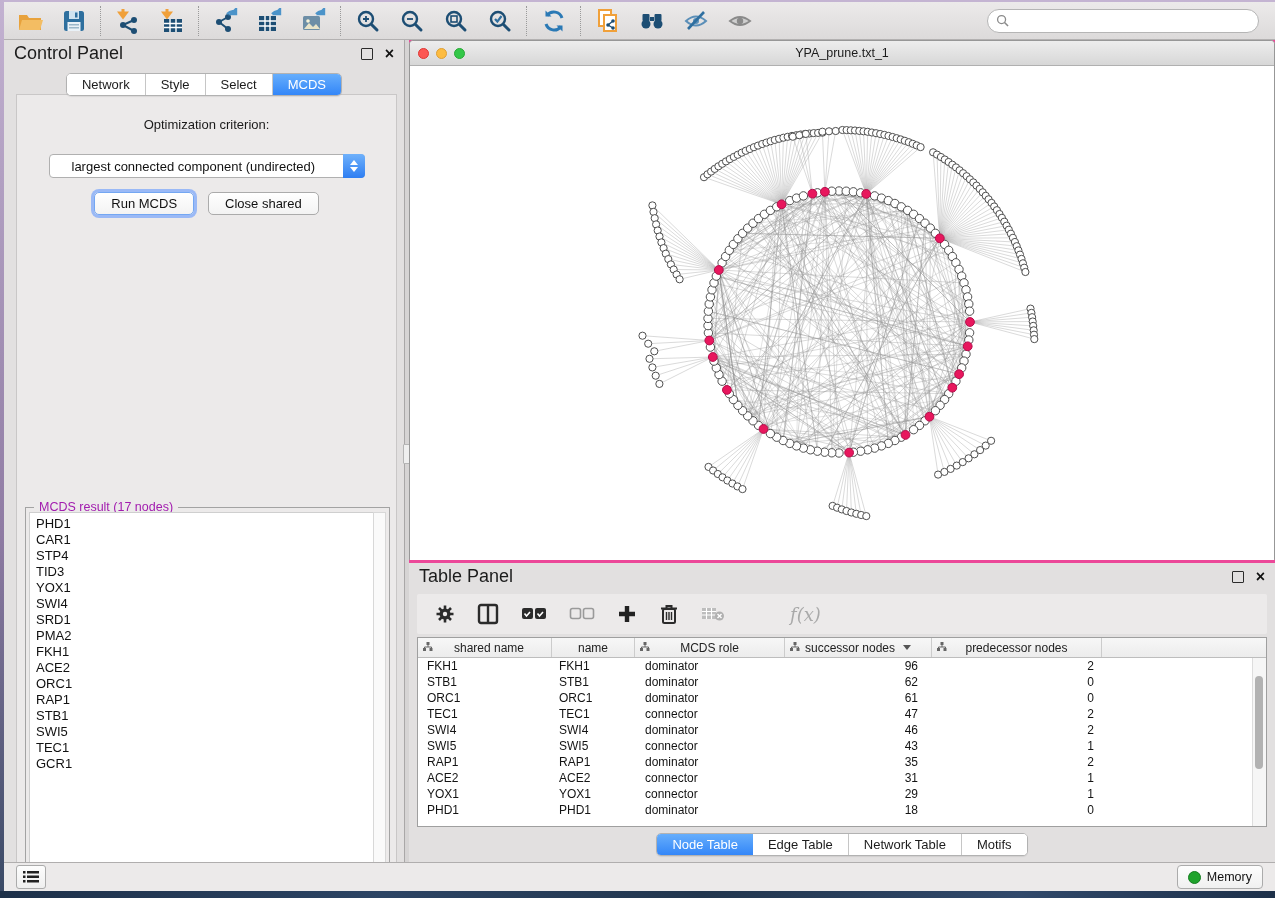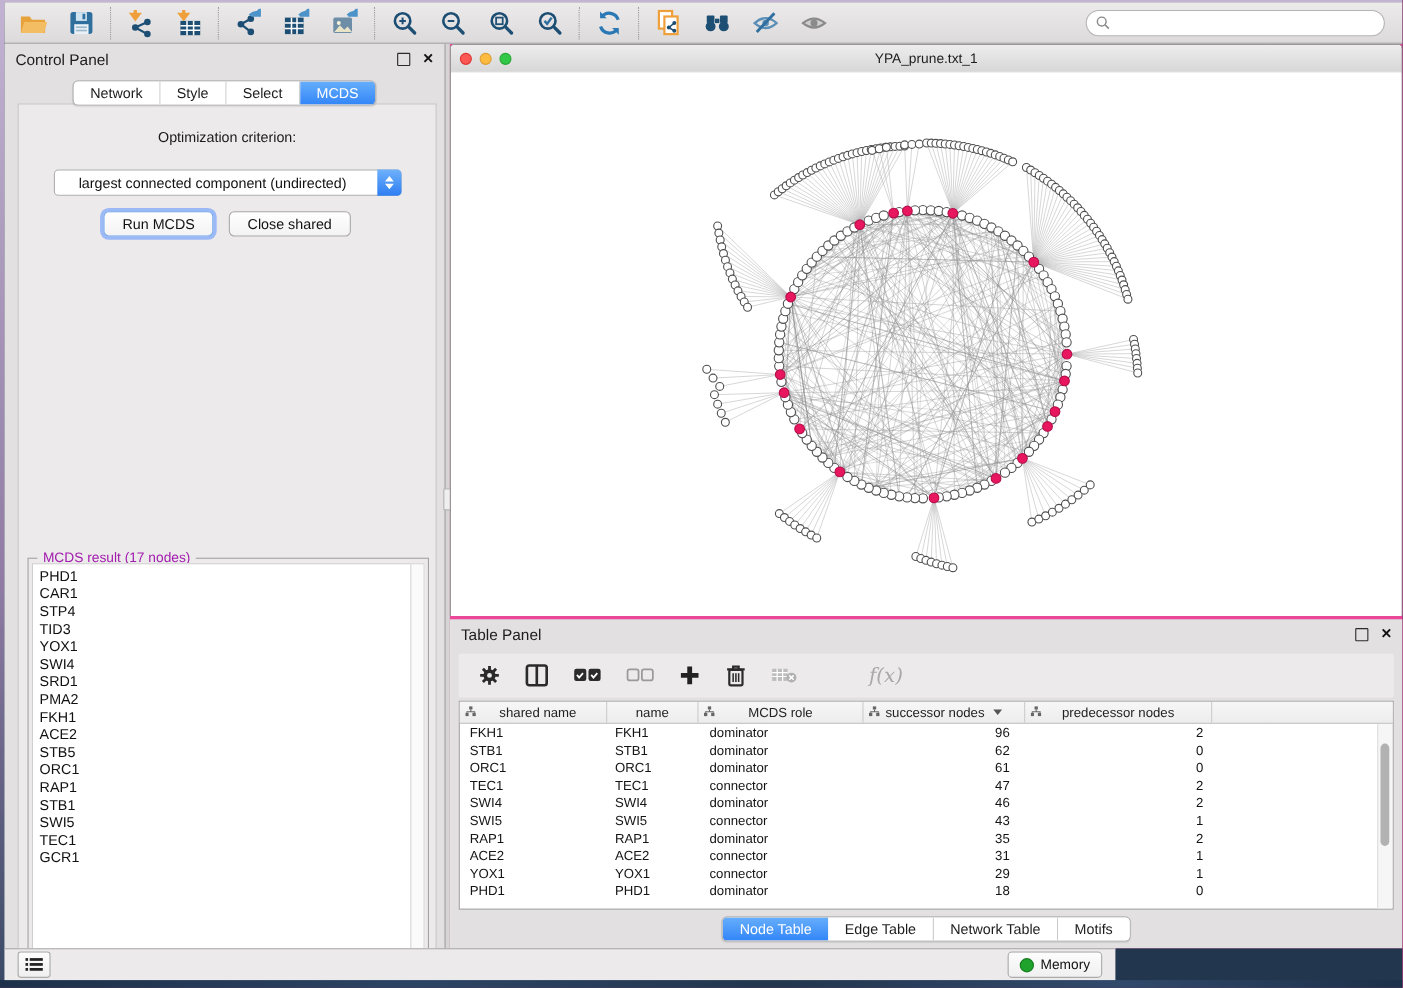--- a/index.html
+++ b/index.html
@@ -32,21 +32,21 @@
     padding:0 8px;box-sizing:border-box;gap:5px;
   }
   .searchbox input{border:none;outline:none;flex:1;font-size:13px;background:transparent;font-family:inherit;}
 
   
   .control-panel{
     position:absolute;left:4px;top:40px;width:401px;height:822px;
     background:#e2e0e0;box-sizing:border-box;border-right:1px solid #a9a7a7;
   }
   .panel-head{height:27px;display:flex;align-items:center;padding:0 10px;}
-  .panel-title{font-size:14px;color:#1c1c1c;}
+  .panel-title{font-size:18px;color:#1c1c1c;}
   .panel-head .spacer{flex:1;}
   .float-btn{width:10px;height:10px;border:1.5px solid #2b2b2b;border-radius:1px;margin-right:12px;}
   .close-btn{font-size:16px;font-weight:bold;color:#111;line-height:10px;}
   .tabbar{display:flex;justify-content:center;margin-top:6px;position:relative;z-index:2;}
   .seg{display:inline-flex;border:1px solid #b2b2b2;border-radius:5px;background:#fff;overflow:hidden;box-shadow:0 1px 1px rgba(0,0,0,.08);}
   .seg .t{padding:3px 15px;font-size:13px;color:#1c1c1c;border-right:1px solid #c6c6c6;background:#fff;}
   .seg .t:last-child{border-right:none;}
   .seg .t.active{background:linear-gradient(#66aefc,#3386f8);color:#fff;border-right:none;}
   .cp-content{
     position:absolute;left:12px;top:54px;width:381px;height:791px;
@@ -131,21 +131,21 @@
   .c2{width:83px;padding-left:7px;}
   .c3{width:150px;padding-left:10px;}
   .c4{width:147px;text-align:right;padding-right:14px;}
   .c5{width:170px;text-align:right;padding-right:8px;}
   .tscroll{position:absolute;right:0;top:0;bottom:0;width:13px;background:#f6f6f6;border-left:1px solid #ddd;}
   .tscroll .thumb{position:absolute;left:2px;top:18px;width:8px;height:93px;background:#b2b2b2;border-radius:5px;}
   .tp-tabs{position:absolute;left:0;right:0;top:270px;display:flex;justify-content:center;}
 
   
   .statusbar{
-    position:absolute;left:4px;top:862px;width:1010px;height:29px;background:#eceaea;
+    position:absolute;left:4px;top:862px;width:1271px;height:29px;background:#eceaea;
     border-top:1px solid #b0aeae;display:flex;align-items:center;box-sizing:border-box;padding:0 12px;
   }
   .sq-btn{width:28px;height:22px;background:linear-gradient(#fdfdfd,#efefef);border:1px solid #ababab;border-radius:3px;display:flex;align-items:center;justify-content:center;}
   .statusbar .spacer{flex:1;}
   .mem-btn{
     height:22px;background:linear-gradient(#fdfdfd,#f0f0f0);border:1px solid #ababab;border-radius:4px;
     display:flex;align-items:center;gap:6px;padding:0 10px;font-size:12.5px;color:#111;
   }
   .mem-dot{width:11px;height:11px;border-radius:50%;background:#1fa32c;border:1px solid #157d20;}
 </style>
@@ -342,21 +342,20 @@
           <div class="mcds-item">PHD1</div>
           <div class="mcds-item">CAR1</div>
           <div class="mcds-item">STP4</div>
           <div class="mcds-item">TID3</div>
           <div class="mcds-item">YOX1</div>
           <div class="mcds-item">SWI4</div>
           <div class="mcds-item">SRD1</div>
           <div class="mcds-item">PMA2</div>
           <div class="mcds-item">FKH1</div>
           <div class="mcds-item">ACE2</div>
-          <div class="mcds-item">STB5</div>
           <div class="mcds-item">ORC1</div>
           <div class="mcds-item">RAP1</div>
           <div class="mcds-item">STB1</div>
           <div class="mcds-item">SWI5</div>
           <div class="mcds-item">TEC1</div>
           <div class="mcds-item">GCR1</div>
         </div>
       <div class="mcds-scroll"></div>
     </div>
   </div>

